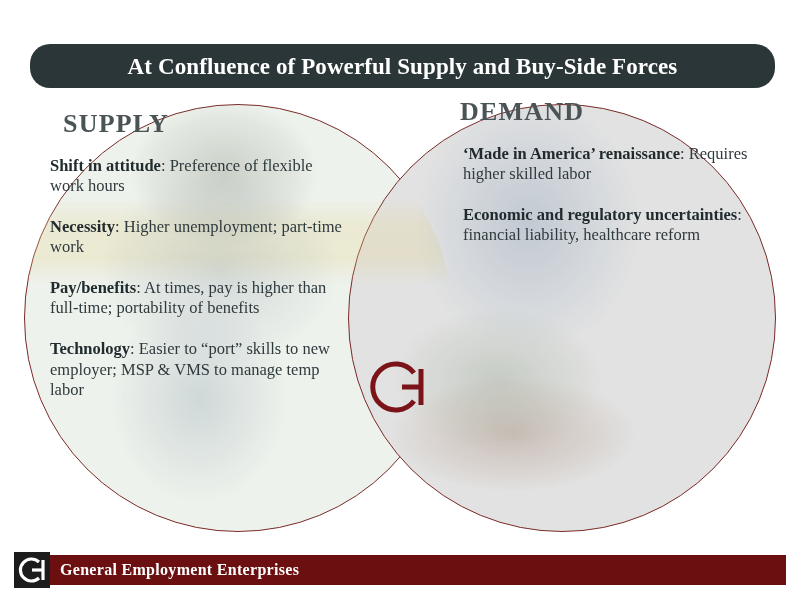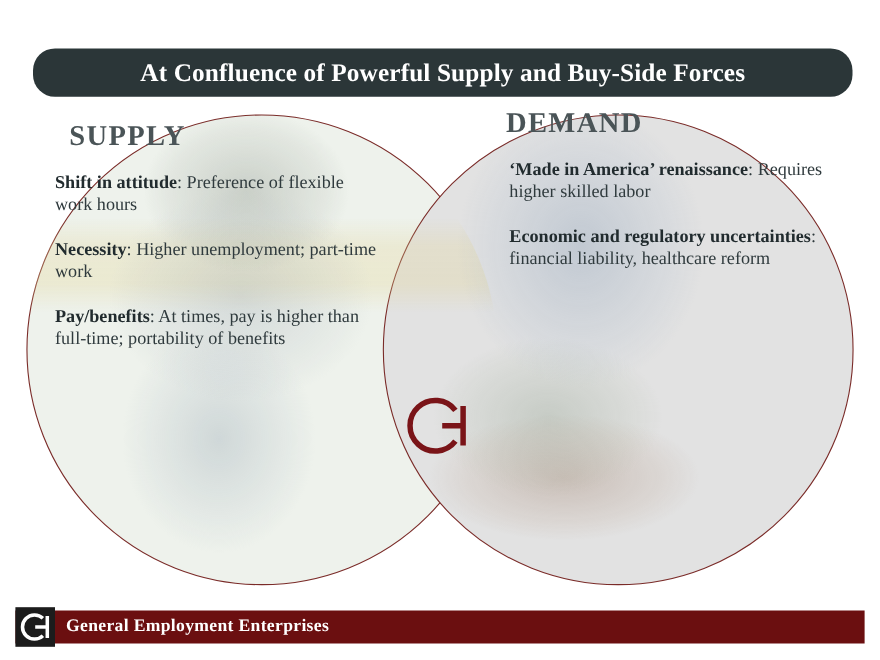--- a/index.html
+++ b/index.html
@@ -190,20 +190,21 @@
 
     <div class="col" id="col-supply">
       <div class="col-heading">SUPPLY</div>
 
       <p class="bullet"><b>Shift in attitude</b><span>: Preference of flexible work hours</span></p>
 
       <p class="bullet"><b>Necessity</b><span>: Higher unemployment; part-time work</span></p>
 
       <p class="bullet"><b>Pay/benefits</b><span>: At times, pay is higher than full-time; portability of benefits</span></p>
 
+      <p class="bullet"><b>Technology</b><span>: Easier to “port” skills to new employer; MSP &amp; VMS to manage temp labor</span></p>
     </div>
 
     <div class="col" id="col-demand">
       <div class="col-heading">DEMAND</div>
 
 
 
       <p class="bullet"><b>‘Made in America’ renaissance</b><span>: Requires higher skilled labor</span></p>
 
       <p class="bullet"><b>Economic and regulatory uncertainties</b><span>: financial liability, healthcare reform</span></p>

